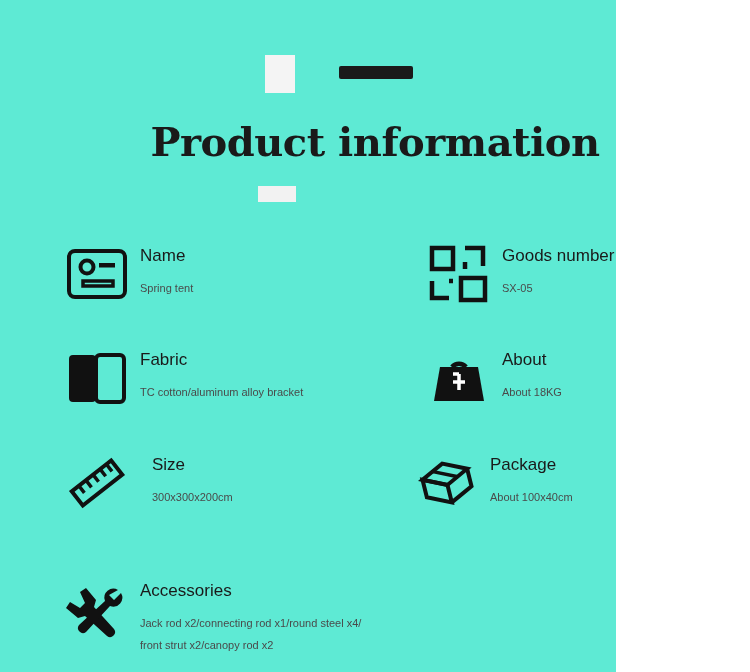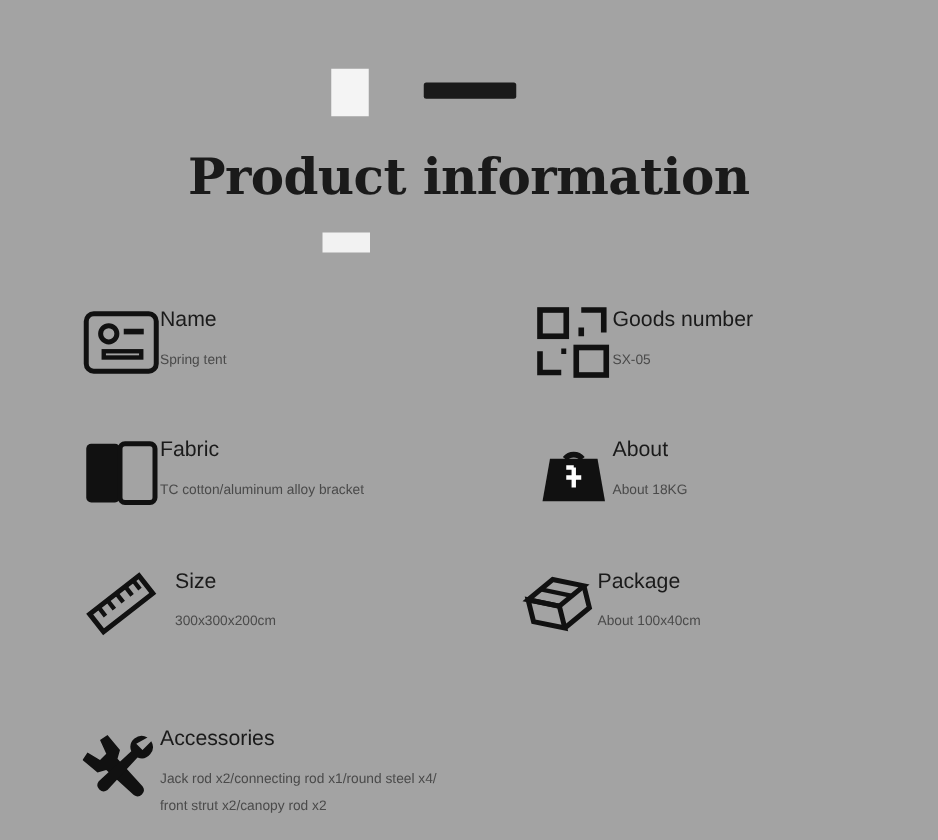--- a/index.html
+++ b/index.html
@@ -10,23 +10,23 @@
   body {
     width: 750px;
     height: 672px;
     position: relative;
     font-family: "Liberation Sans", sans-serif;
     color: #1a1a1a;
     overflow: hidden;
   }
   .page {
     position: relative;
-    width: 750px;
+    width: 616px;
     height: 672px;
-    background: #a3a3a3;
+    background: #5eead4;
   }
   
   .top-dash {
     position: absolute;
     left: 339px;
     top: 66px;
     width: 74px;
     height: 13px;
     background: #1a1a1a;
     border-radius: 2px;
@@ -68,20 +68,21 @@
   }
   .spec .icon {
     flex: 0 0 auto;
     width: 62px;
     height: 62px;
     display: flex;
     align-items: center;
     justify-content: center;
   }
   .spec .text {
+    margin-left: 12px;
     padding-top: 2px;
   }
   .spec .label {
     font-size: 17px;
     color: #1a1a1a;
     line-height: 22px;
     margin-bottom: 10px;
   }
   .spec .value {
     font-size: 11px;

